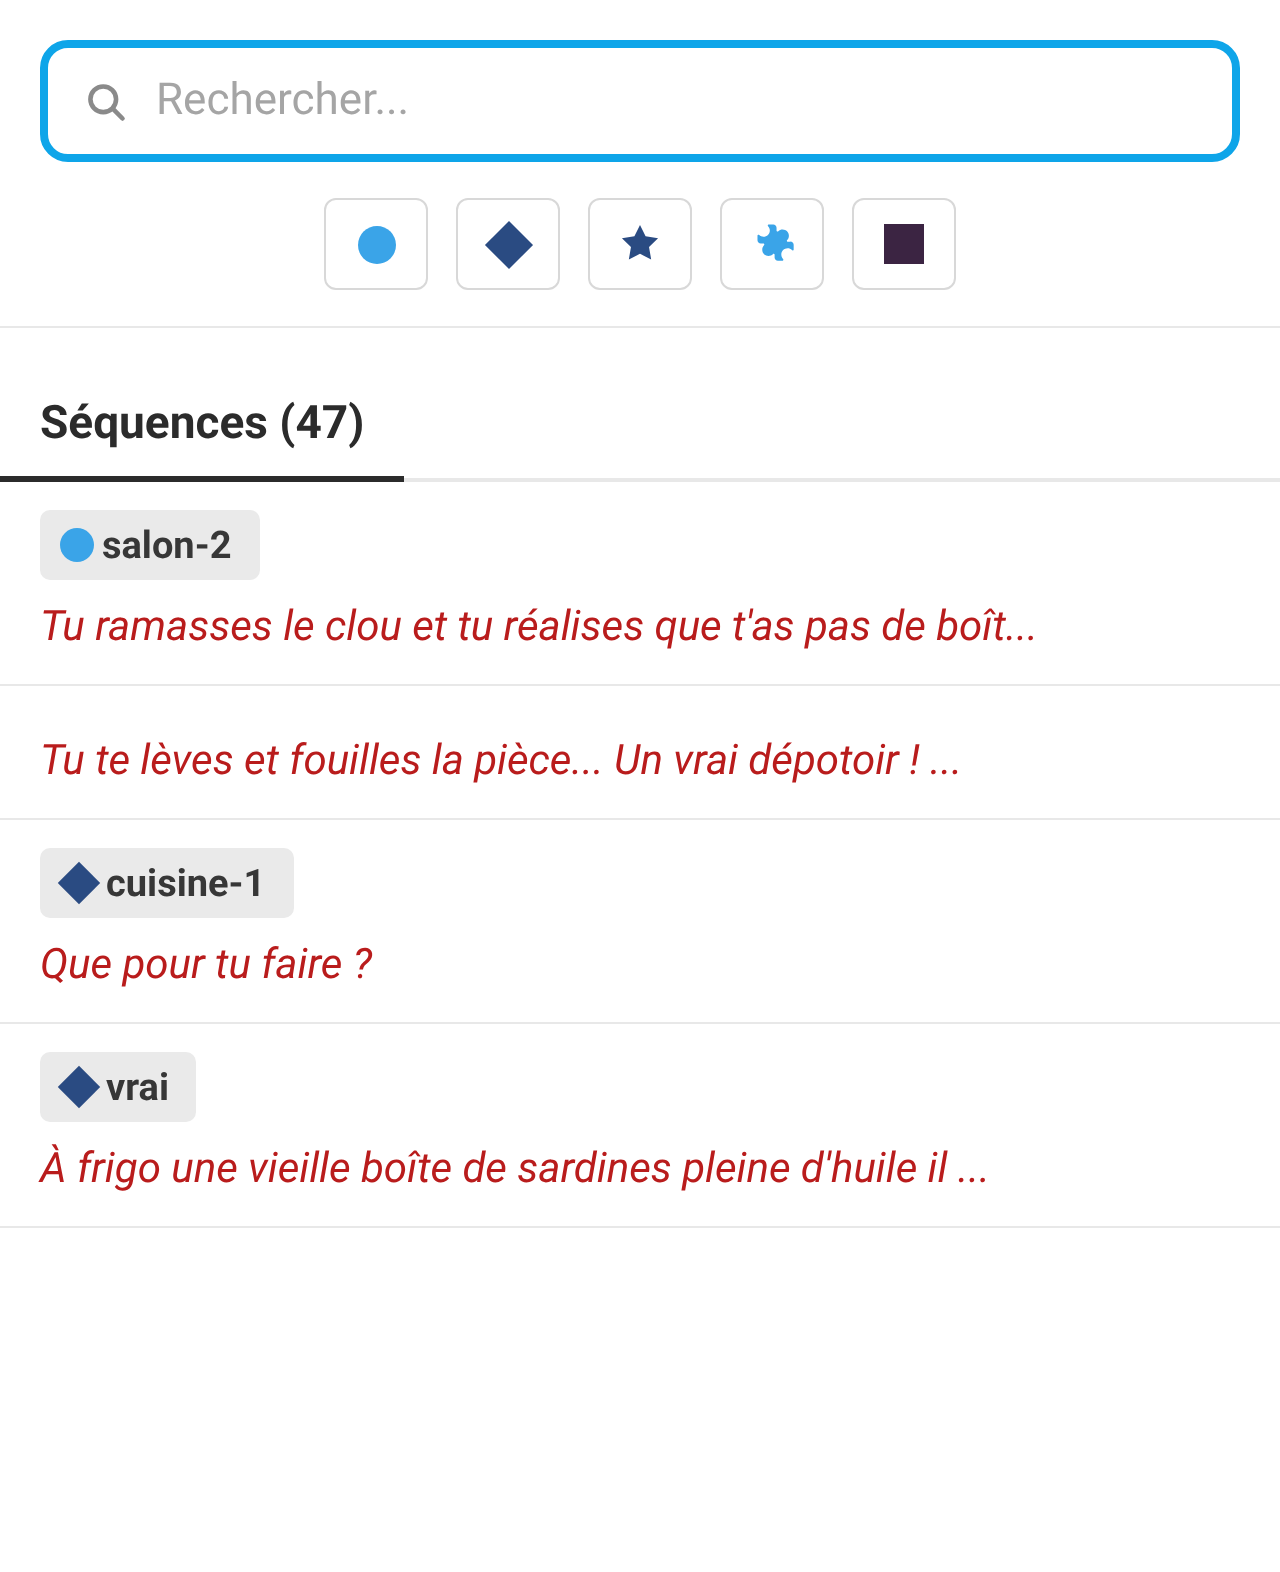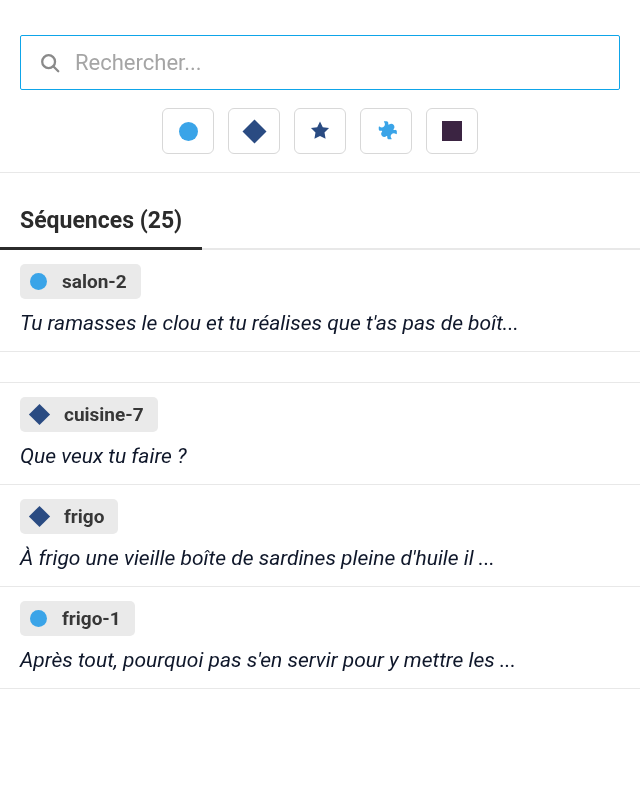--- a/index.html
+++ b/index.html
@@ -9,24 +9,23 @@
   width: 640px;
   color: #2b2b2b;
 }
 .search-area {
   padding: 20px 20px 18px 20px;
   border-bottom: 1px solid #e8e8e8;
 }
 .search-box {
   display: flex;
   align-items: center;
-  border: 1px solid #0ea5e9;
-  border-radius: 2px;
+  border: 4px solid #0ea5e9;
+  border-radius: 14px;
   padding: 14px 18px;
-  margin-top: 15px;
 }
 .search-box svg { flex-shrink: 0; }
 .search-input {
   border: none;
   outline: none;
   font-size: 22px;
   color: #9a9a9a;
   background: transparent;
   flex: 1;
   margin-left: 14px;
@@ -87,35 +86,35 @@
   height: 3px;
   background: #2b2b2b;
 }
 .item {
   padding: 14px 20px 16px 20px;
   border-bottom: 1px solid #e8e8e8;
 }
 .item-tag {
   display: inline-flex;
   align-items: center;
-  gap: 15px;
+  gap: 4px;
   background: #eaeaea;
   border-radius: 5px;
   padding: 6px 14px 6px 10px;
   cursor: pointer;
 }
 .item-tag .tag-label {
   font-size: 19px;
   font-weight: 700;
   color: #373737;
 }
 .item-preview {
   font-size: 21px;
   font-style: italic;
-  color: #0f172a;
+  color: #b91c1c;
   margin-top: 12px;
 }
 .small-circle {
   width: 17px; height: 17px; border-radius: 50%;
   background: #3aa4e8;
   flex-shrink: 0;
 }
 .small-diamond {
   width: 15px; height: 15px;
   background: #2a4b82;
@@ -157,40 +156,36 @@
     </div>
     <div class="filter-btn">
       <span class="icon-square"></span>
     </div>
   </div>
 </div>
 
 <div class="tab-area">
   <div class="tab-header">
     <div class="tab active">
-      <span>Séquences (25)</span>
+      <span>Séquences (47)</span>
     </div>
   </div>
 
   <div id="item-list">
       <div class="item"><div class="item-tag">
           <span class="small-circle"></span>
           <span class="tag-label">salon-2</span>
         </div><div class="item-preview">Tu ramasses le clou et tu réalises que t'as pas de boît...</div></div>
-      <div class="item"></div>
+      <div class="item"><div class="item-preview">Tu te lèves et fouilles la pièce... Un vrai dépotoir ! ...</div></div>
       <div class="item"><div class="item-tag">
           <span class="small-diamond-wrap">
             <span class="small-diamond"></span>
           </span>
-          <span class="tag-label">cuisine-7</span>
-        </div><div class="item-preview">Que veux tu faire ?</div></div>
+          <span class="tag-label">cuisine-1</span>
+        </div><div class="item-preview">Que pour tu faire ?</div></div>
       <div class="item"><div class="item-tag">
           <span class="small-diamond-wrap">
             <span class="small-diamond"></span>
           </span>
-          <span class="tag-label">frigo</span>
+          <span class="tag-label">vrai</span>
         </div><div class="item-preview">À frigo une vieille boîte de sardines pleine d'huile il ...</div></div>
-      <div class="item"><div class="item-tag">
-          <span class="small-circle"></span>
-          <span class="tag-label">frigo-1</span>
-        </div><div class="item-preview">Après tout, pourquoi pas s'en servir pour y mettre les ...</div></div>
     </div>
 </div>
 
 </body></html>

